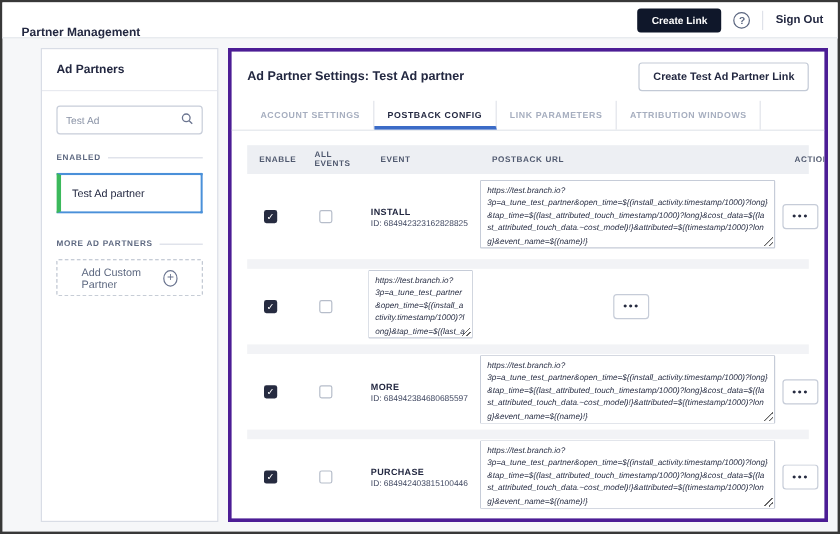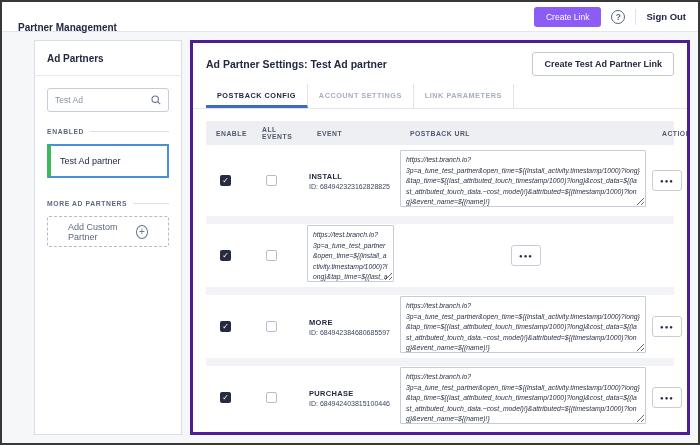--- a/index.html
+++ b/index.html
@@ -23,22 +23,22 @@
   .topbar {
     height: 30px; flex: 0 0 30px;
     background: #ffffff;
     border-bottom: 1px solid #e3e6ec;
     display: flex; align-items: center;
     padding: 0 12px 0 16px;
   }
   .topbar-title { font-size: 10px; font-weight: bold; color: #232841; margin-top: 21px; }
   .topbar-right { margin-left: auto; display: flex; align-items: center; gap: 10px; }
   .btn-create-link {
-    background: #8b5cf6; color: #ffffff;
-    font-size: 8.5px; font-weight: normal;
+    background: #0f172a; color: #ffffff;
+    font-size: 8.5px; font-weight: bold;
     font-family: "Liberation Sans", sans-serif;
     border: none; border-radius: 3px;
     padding: 5px 12px; cursor: pointer;
   }
   .help-icon {
     width: 14px; height: 14px; border-radius: 50%;
     border: 1.2px solid #5a657f; color: #5a657f;
     font-size: 8.5px; font-weight: bold;
     display: flex; align-items: center; justify-content: center;
     cursor: pointer;
@@ -236,23 +236,24 @@
       </div>
     </div>
 
     <div class="main-card">
       <div class="main-header">
         <div class="main-title">Ad Partner Settings: Test Ad partner</div>
         <button class="btn-create-test-link">Create Test Ad Partner Link</button>
       </div>
 
       <div class="tabs">
+        <div class="tab">ACCOUNT SETTINGS</div>
         <div class="tab active">POSTBACK CONFIG</div>
-        <div class="tab">ACCOUNT SETTINGS</div>
         <div class="tab">LINK PARAMETERS</div>
+        <div class="tab">ATTRIBUTION WINDOWS</div>
       </div>
 
       <div class="table-wrap">
         <div class="tgrid thead">
           <div class="th">ENABLE</div>
           <div class="th">ALL EVENTS</div>
           <div class="th">EVENT</div>
           <div class="th">POSTBACK URL</div>
           <div class="th">ACTIONS</div>
         </div>

